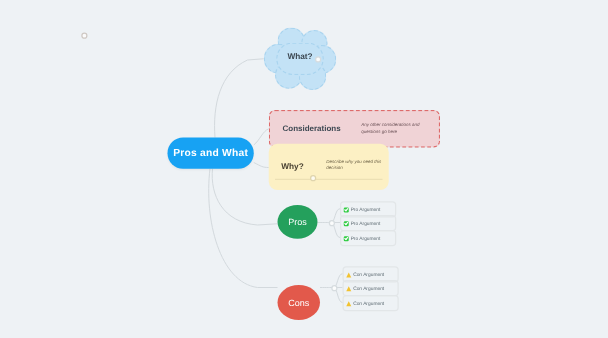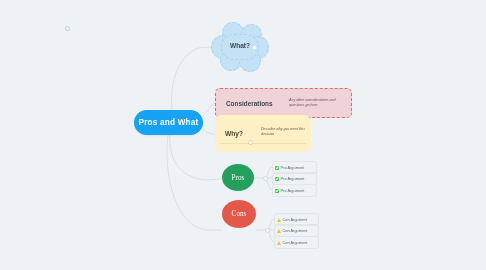--- a/index.html
+++ b/index.html
@@ -172,32 +172,31 @@
 
   
   .branch-circle {
     position: absolute;
     border-radius: 50%;
     display: flex;
     align-items: center;
     justify-content: center;
     color: #ffffff;
     font-size: 7.2px;
-    font-family: Liberation Serif, serif;
   }
   .branch-circle.pros {
     left: 222px;
     top: 164px;
     width: 32px;
     height: 27px;
     background: #24a05c;
   }
   .branch-circle.cons {
     left: 222px;
-    top: 200px;
+    top: 228px;
     width: 34px;
     height: 28px;
     background: #e2594b;
   }
 
   
   .leaf {
     position: absolute;
     height: 13px;
     width: 45px;

